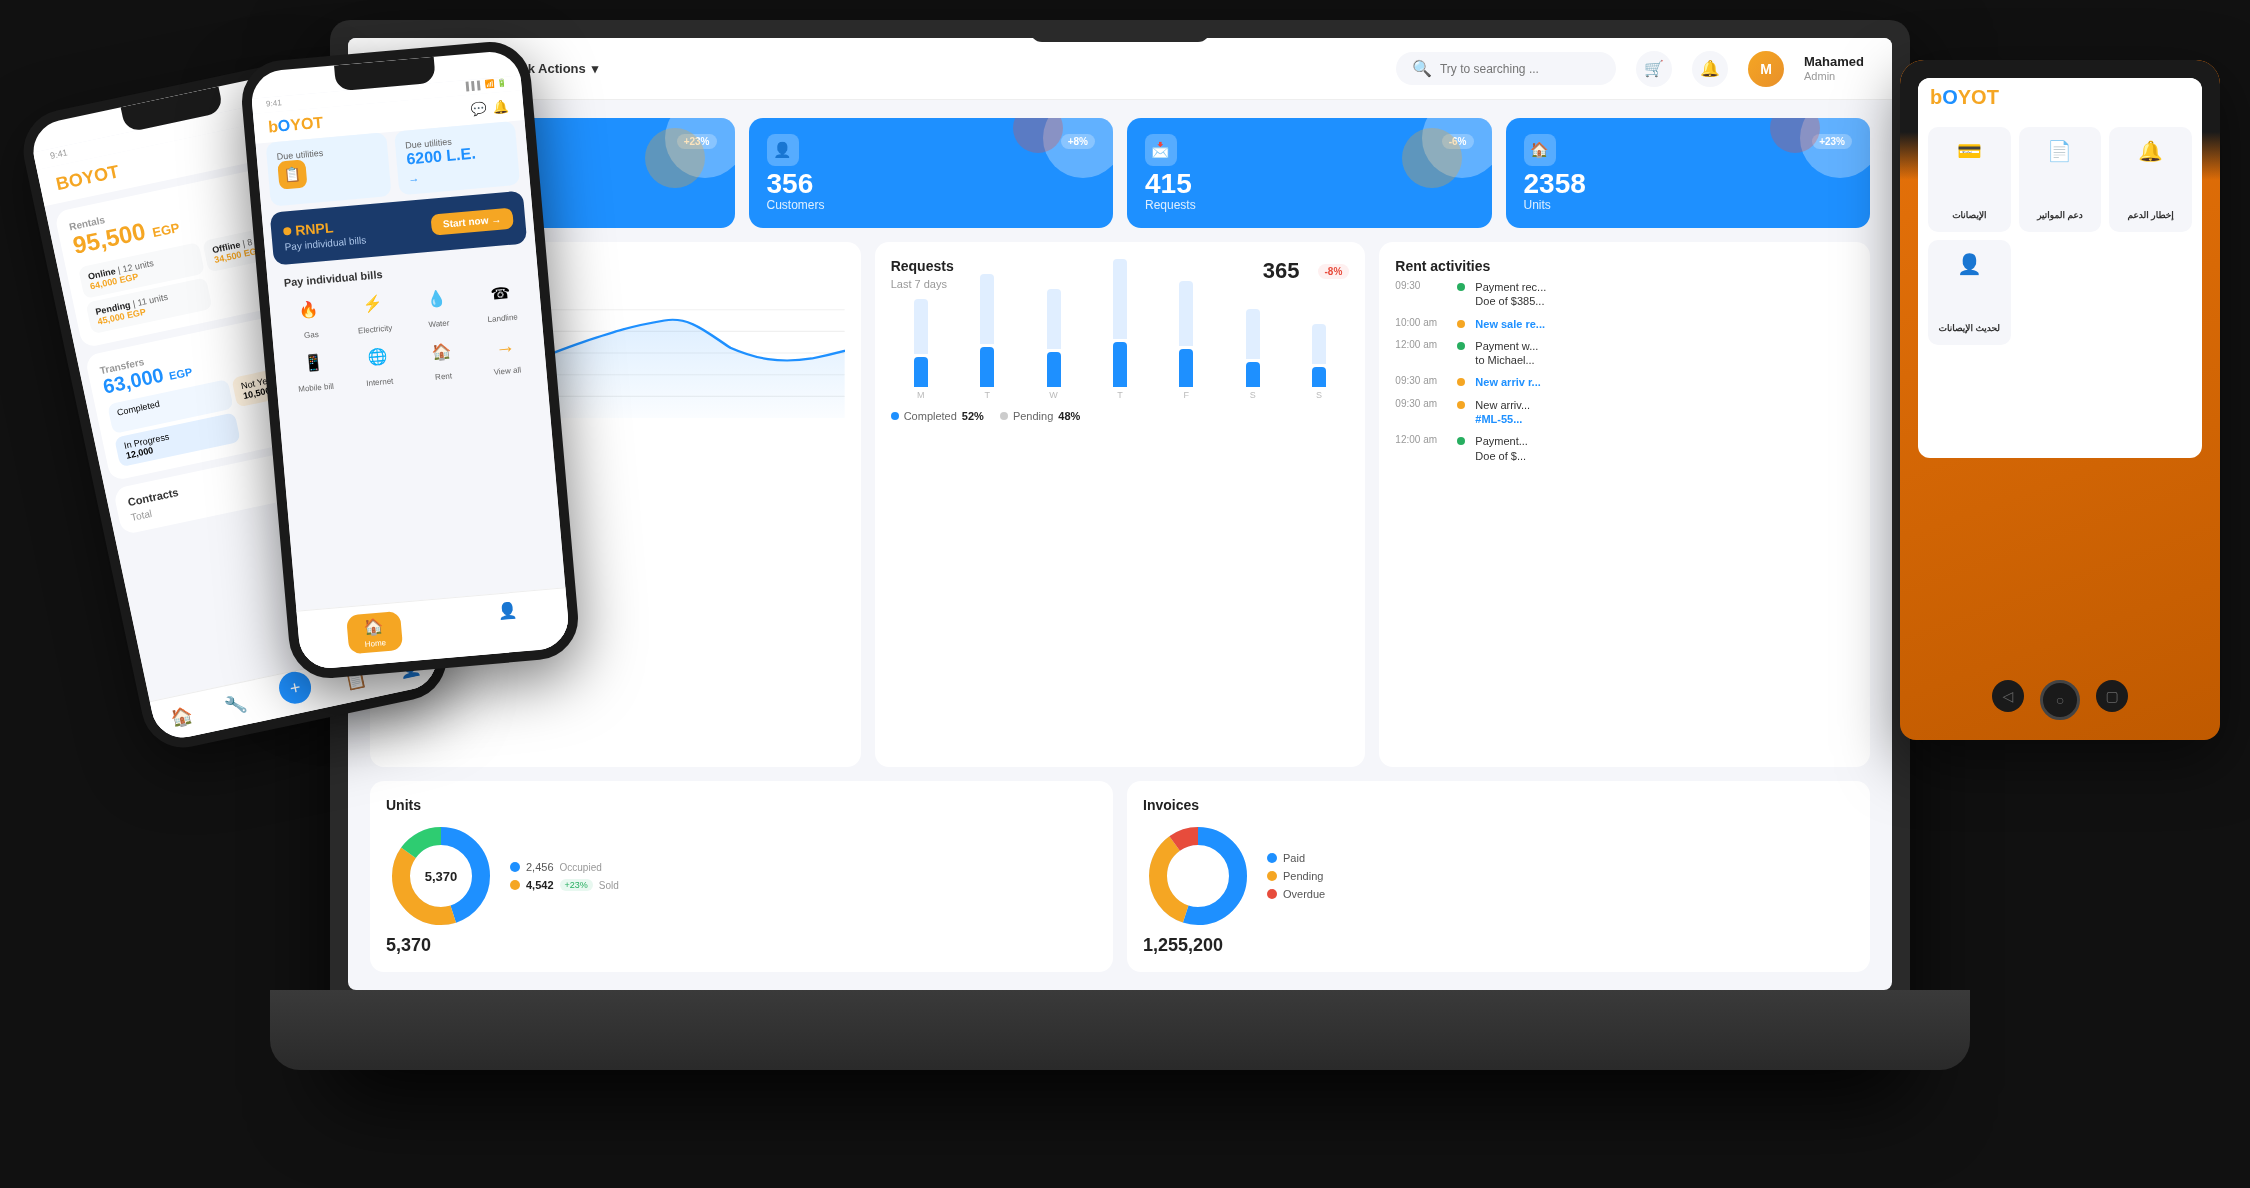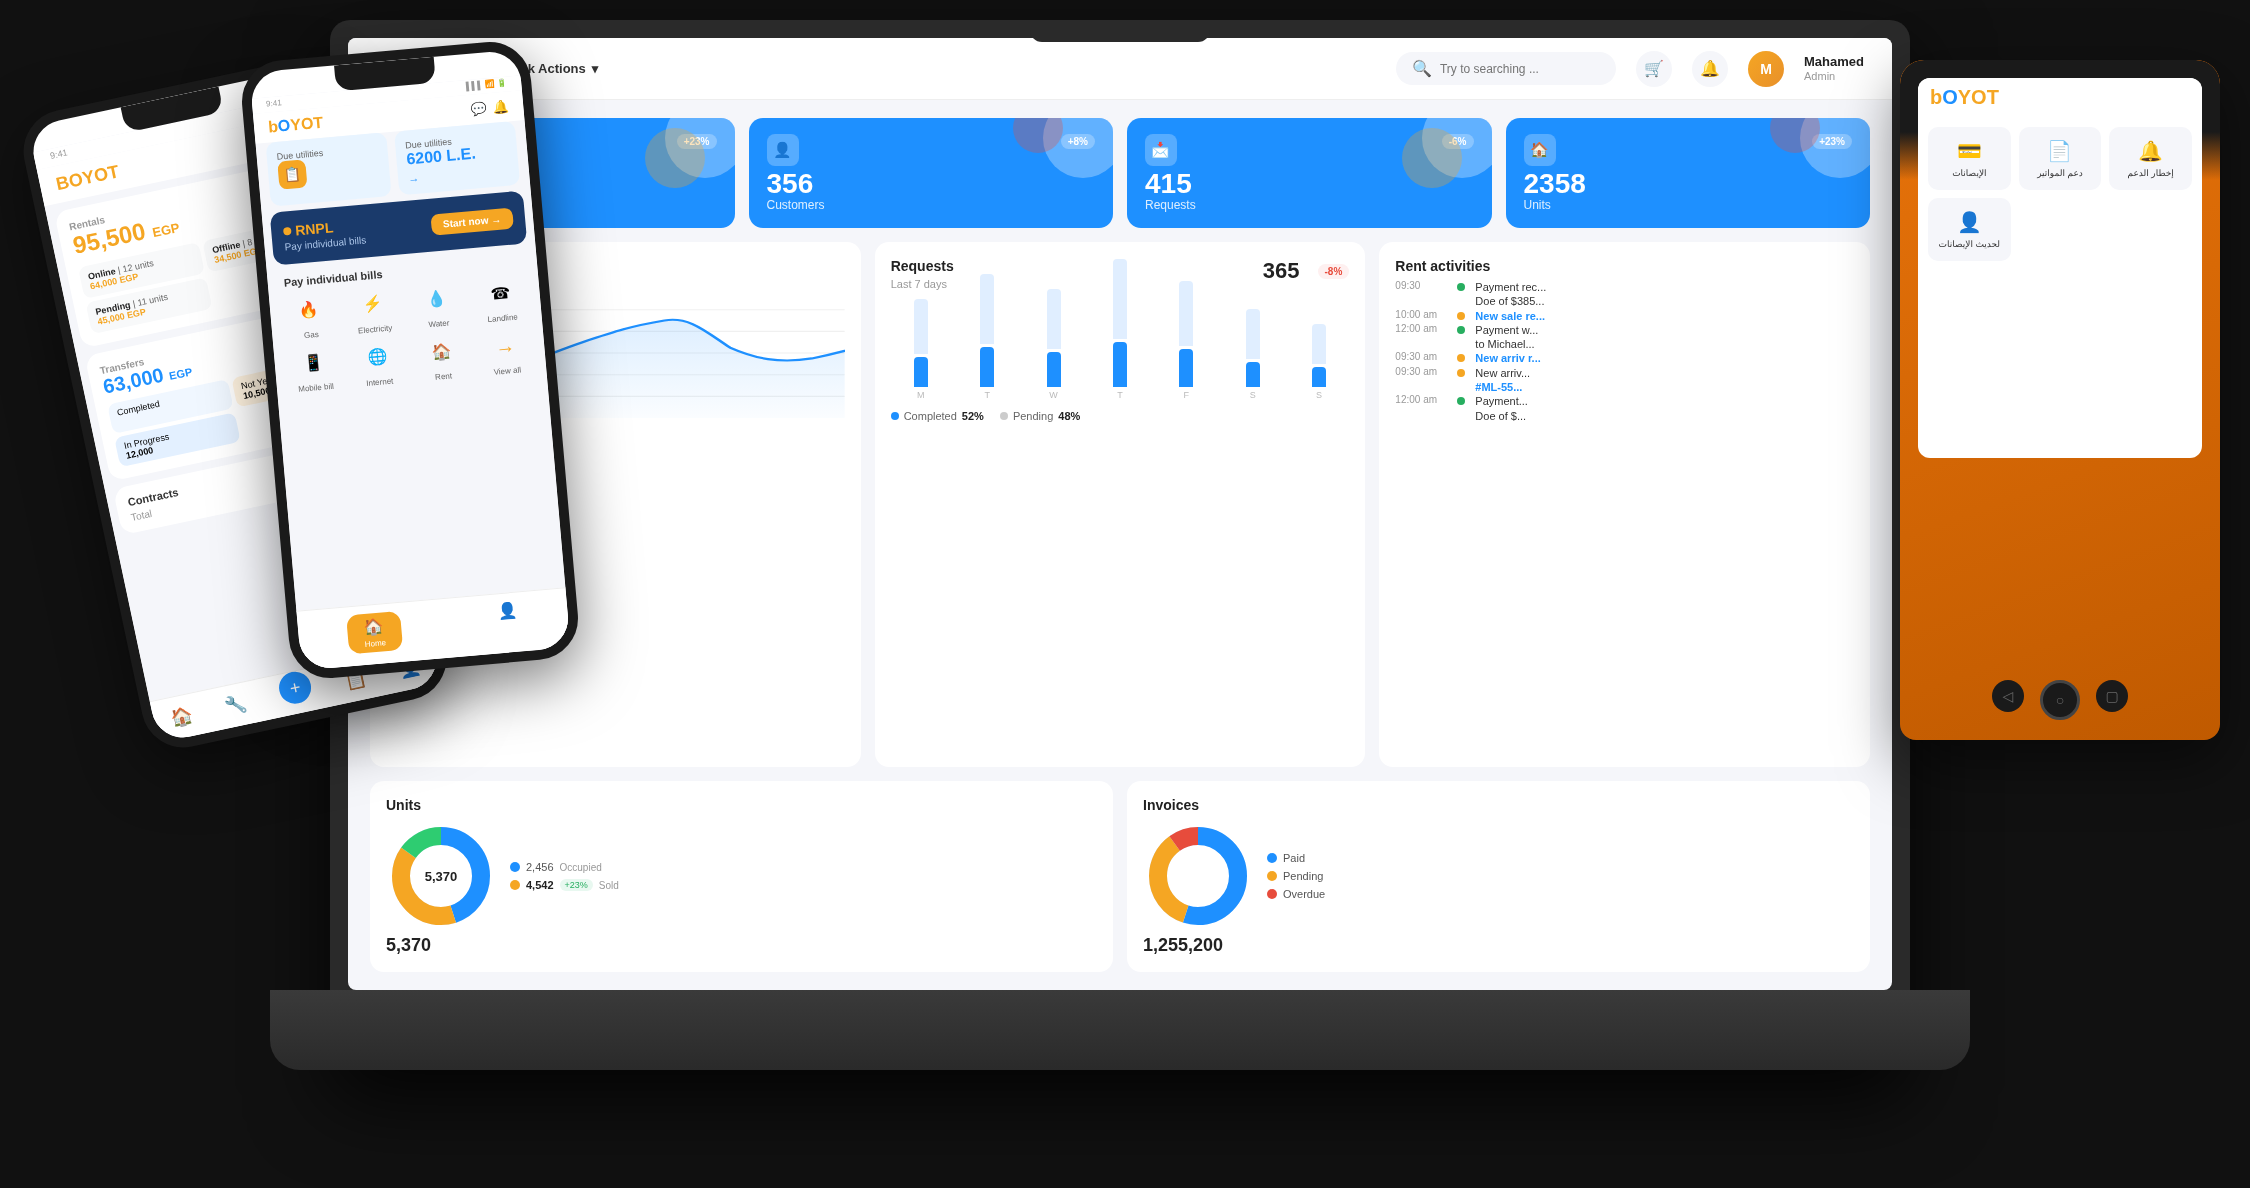--- a/index.html
+++ b/index.html
@@ -357,20 +357,21 @@
     }
     .req-pct {
       font-weight: 700;
       color: #222;
     }
 
     
     .activity-list {
       display: flex;
       flex-direction: column;
+      gap: 8px;
       margin-top: 6px;
     }
     .activity-item {
       display: flex;
       gap: 10px;
       align-items: flex-start;
     }
     .activity-time {
       font-size: 10px;
       color: #999;
@@ -734,21 +735,21 @@
     .pos-menu-item {
       background: #f5f6fa;
       border-radius: 10px;
       padding: 12px 6px;
       display: flex;
       flex-direction: column;
       align-items: center;
       gap: 5px;
     }
     .pos-menu-icon { font-size: 20px; }
-    .pos-menu-label { font-size: 9px; color: #333; text-align: right; font-weight: 400; }
+    .pos-menu-label { font-size: 9px; color: #333; text-align: right; font-weight: 700; margin-top: 42px; }
     .pos-buttons {
       position: absolute;
       bottom: 20px;
       left: 50%;
       transform: translateX(-50%);
       display: flex;
       gap: 16px;
     }
     .pos-btn {
       width: 32px; height: 32px;

